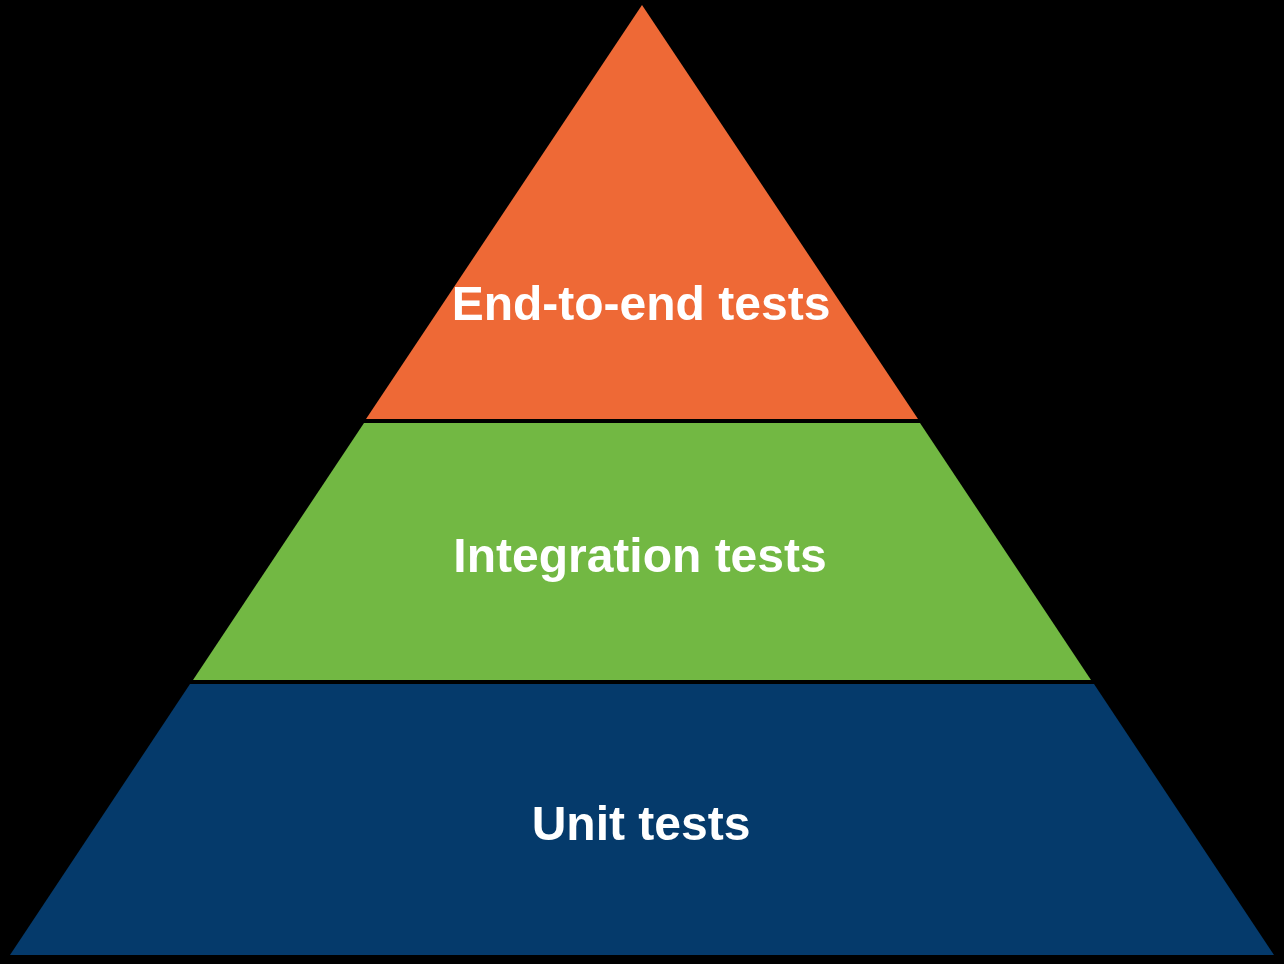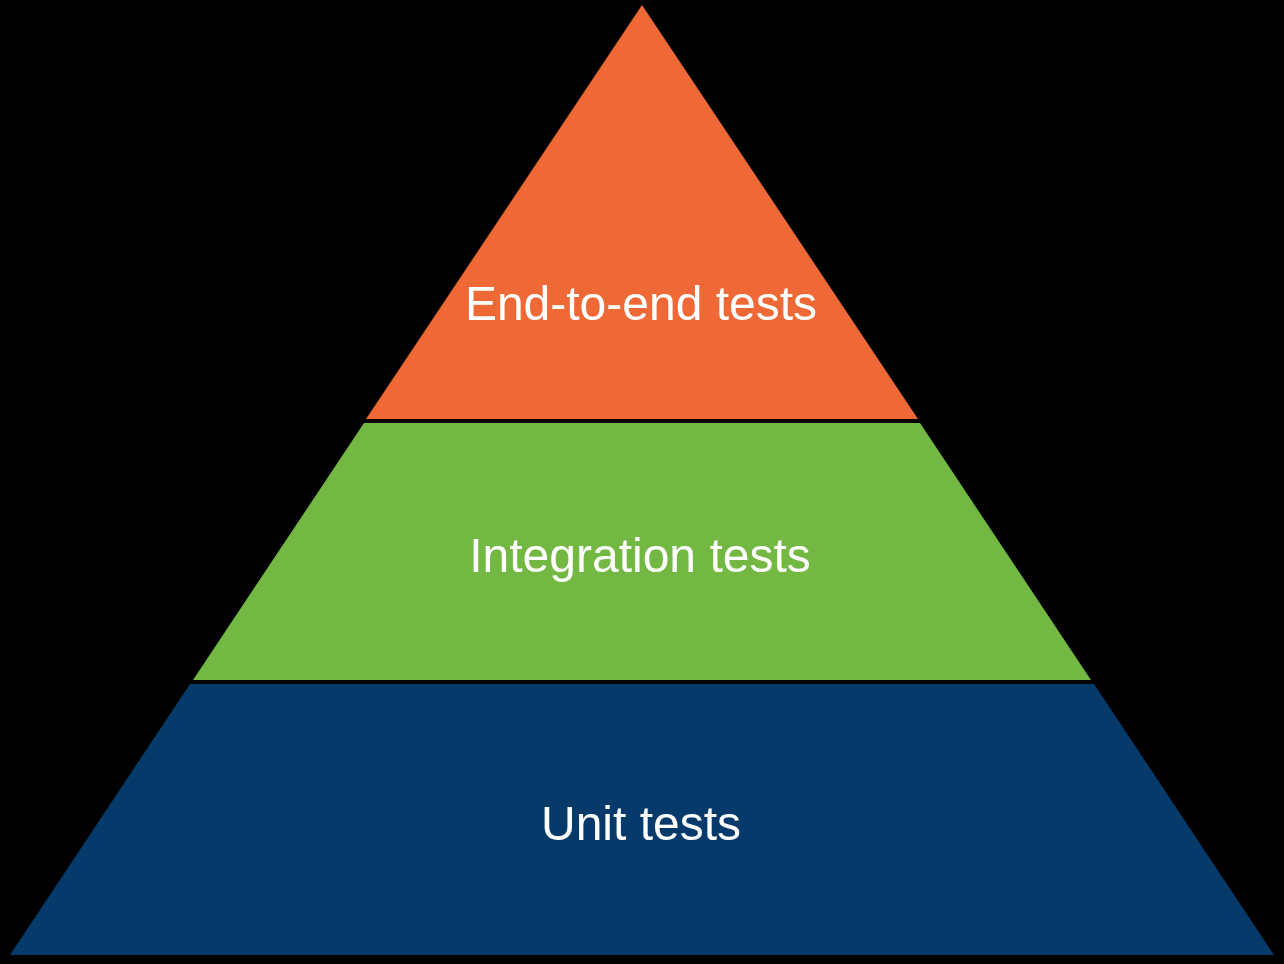--- a/index.html
+++ b/index.html
@@ -9,20 +9,21 @@
     height: 964px;
     overflow: hidden;
   }
   body {
     background: #000000;
   }
   .stage {
     position: relative;
     width: 1284px;
     height: 964px;
+    font-weight: bold;
   }
   svg.pyramid {
     display: block;
     width: 1284px;
     height: 964px;
   }
   text.layer-label {
     font-family: "Liberation Sans", "DejaVu Sans", sans-serif;
     font-size: 48px;
     text-anchor: middle;

